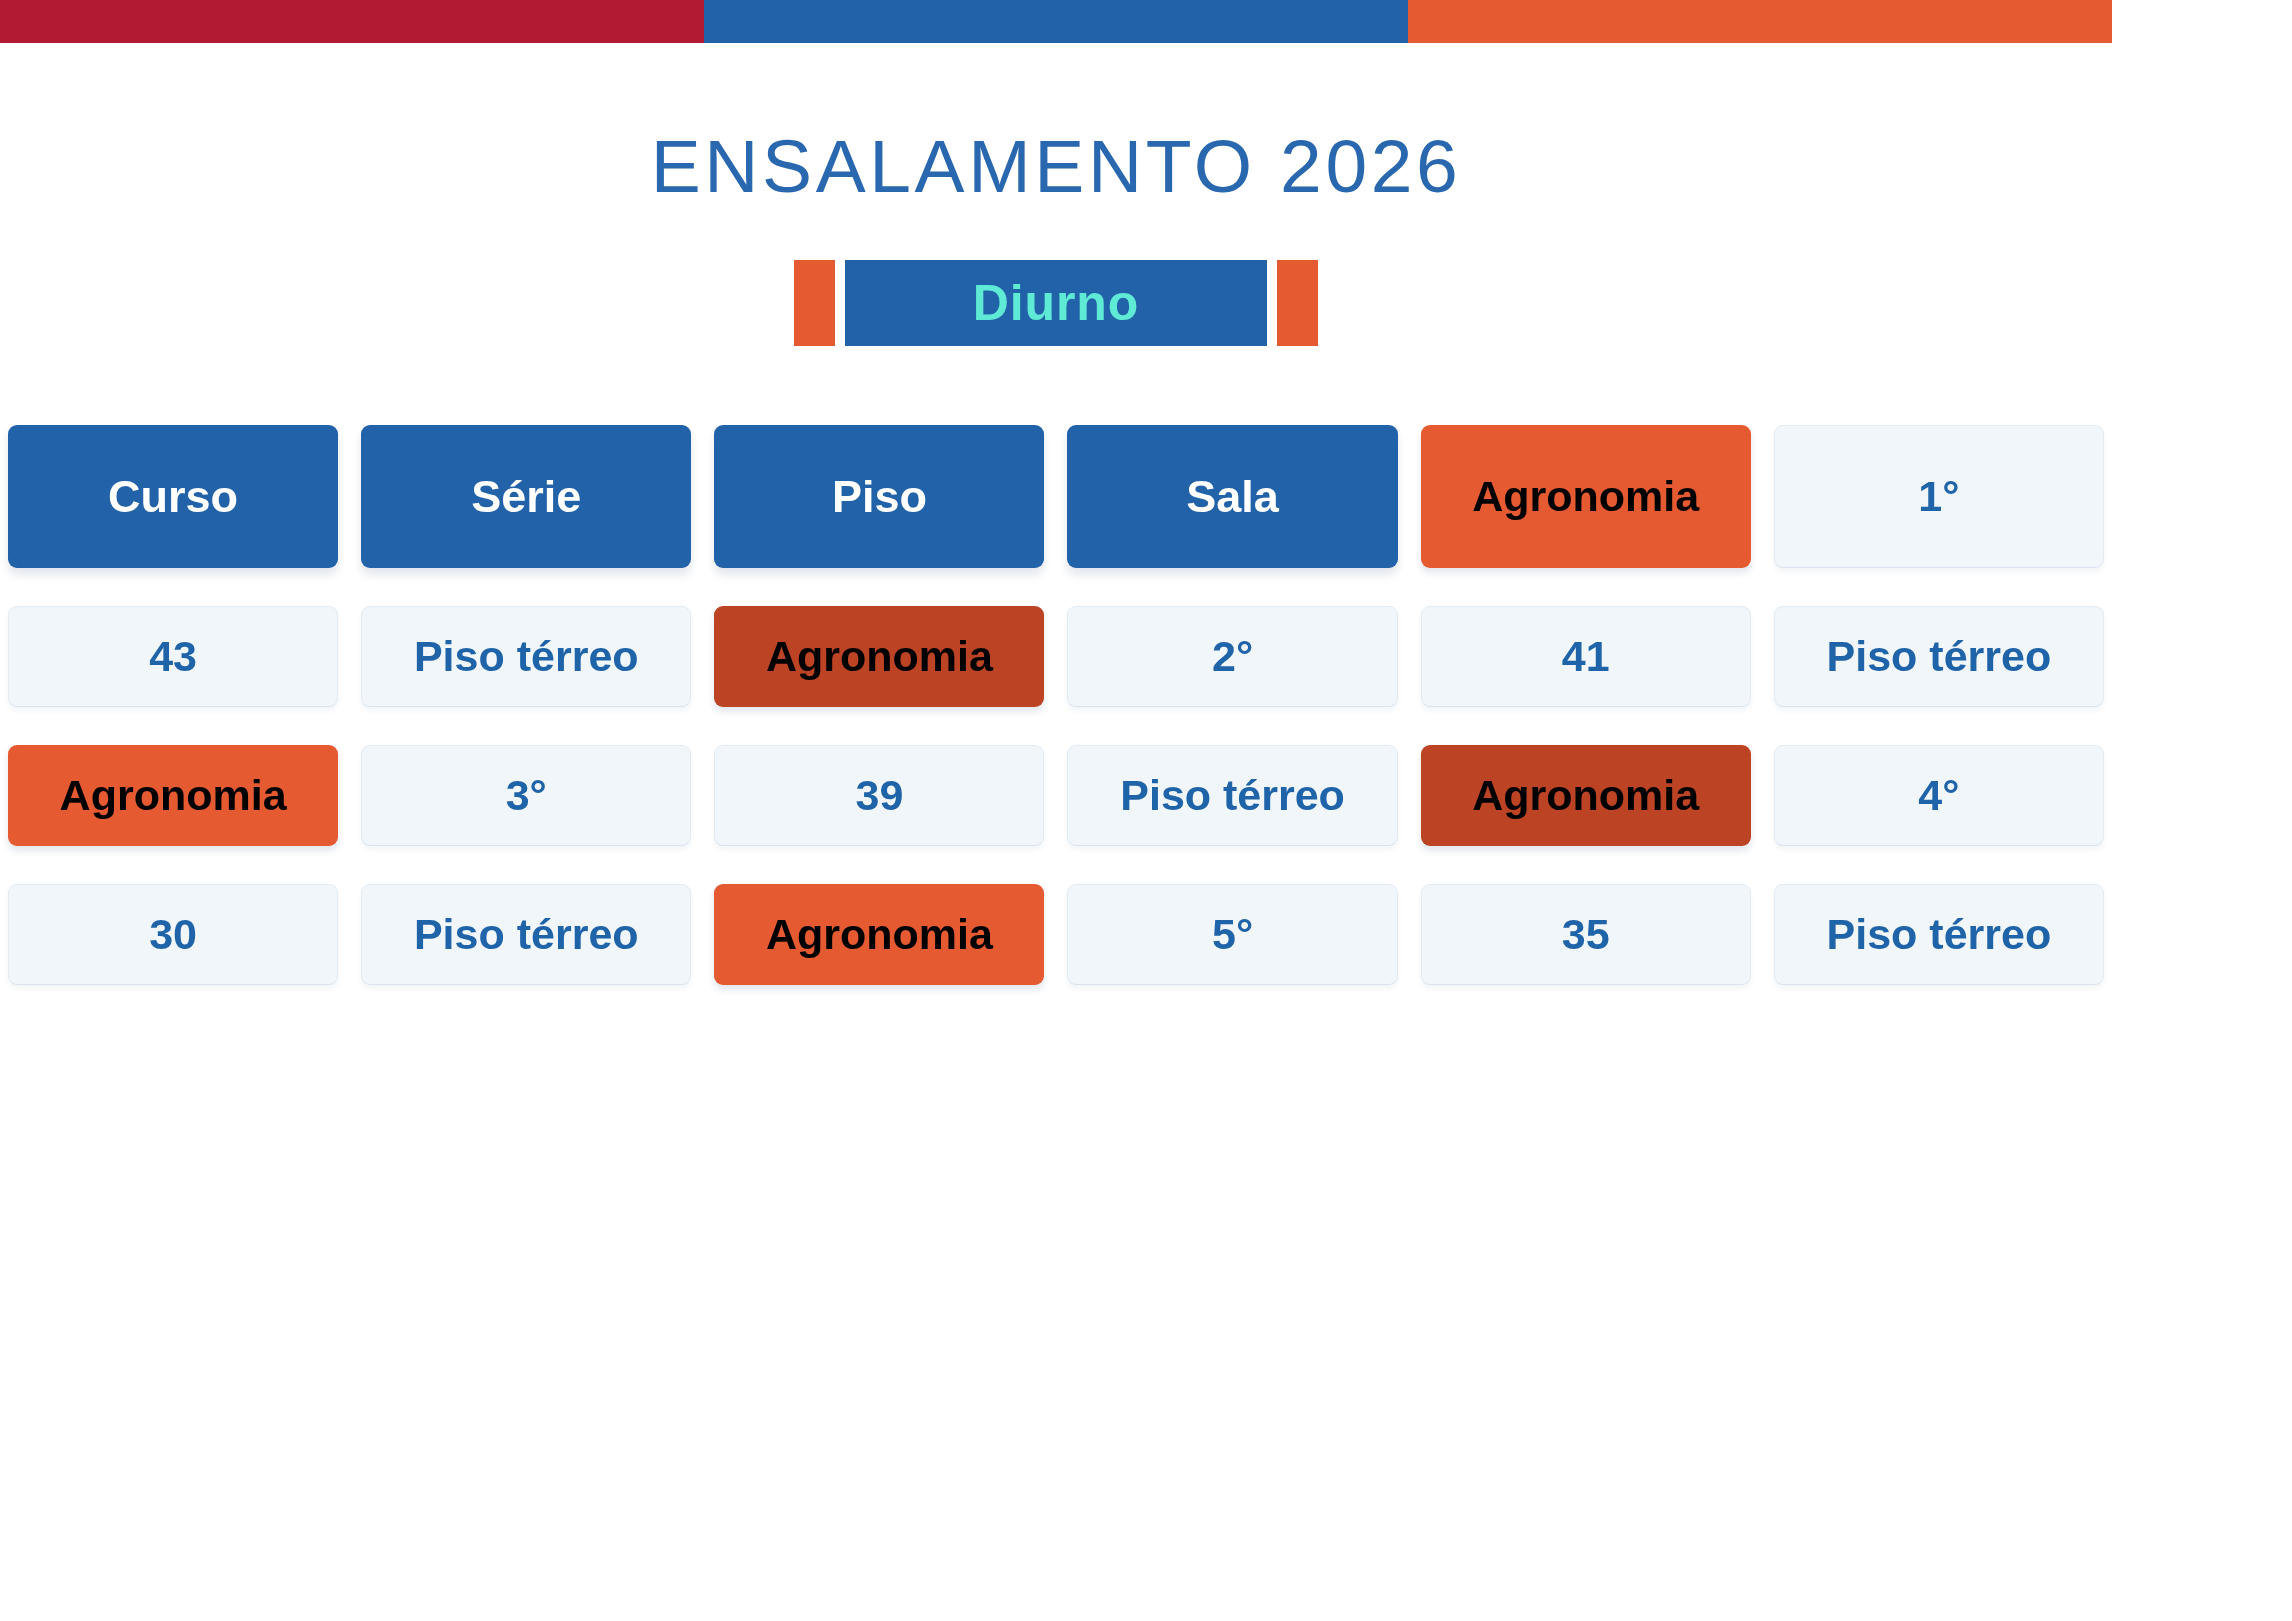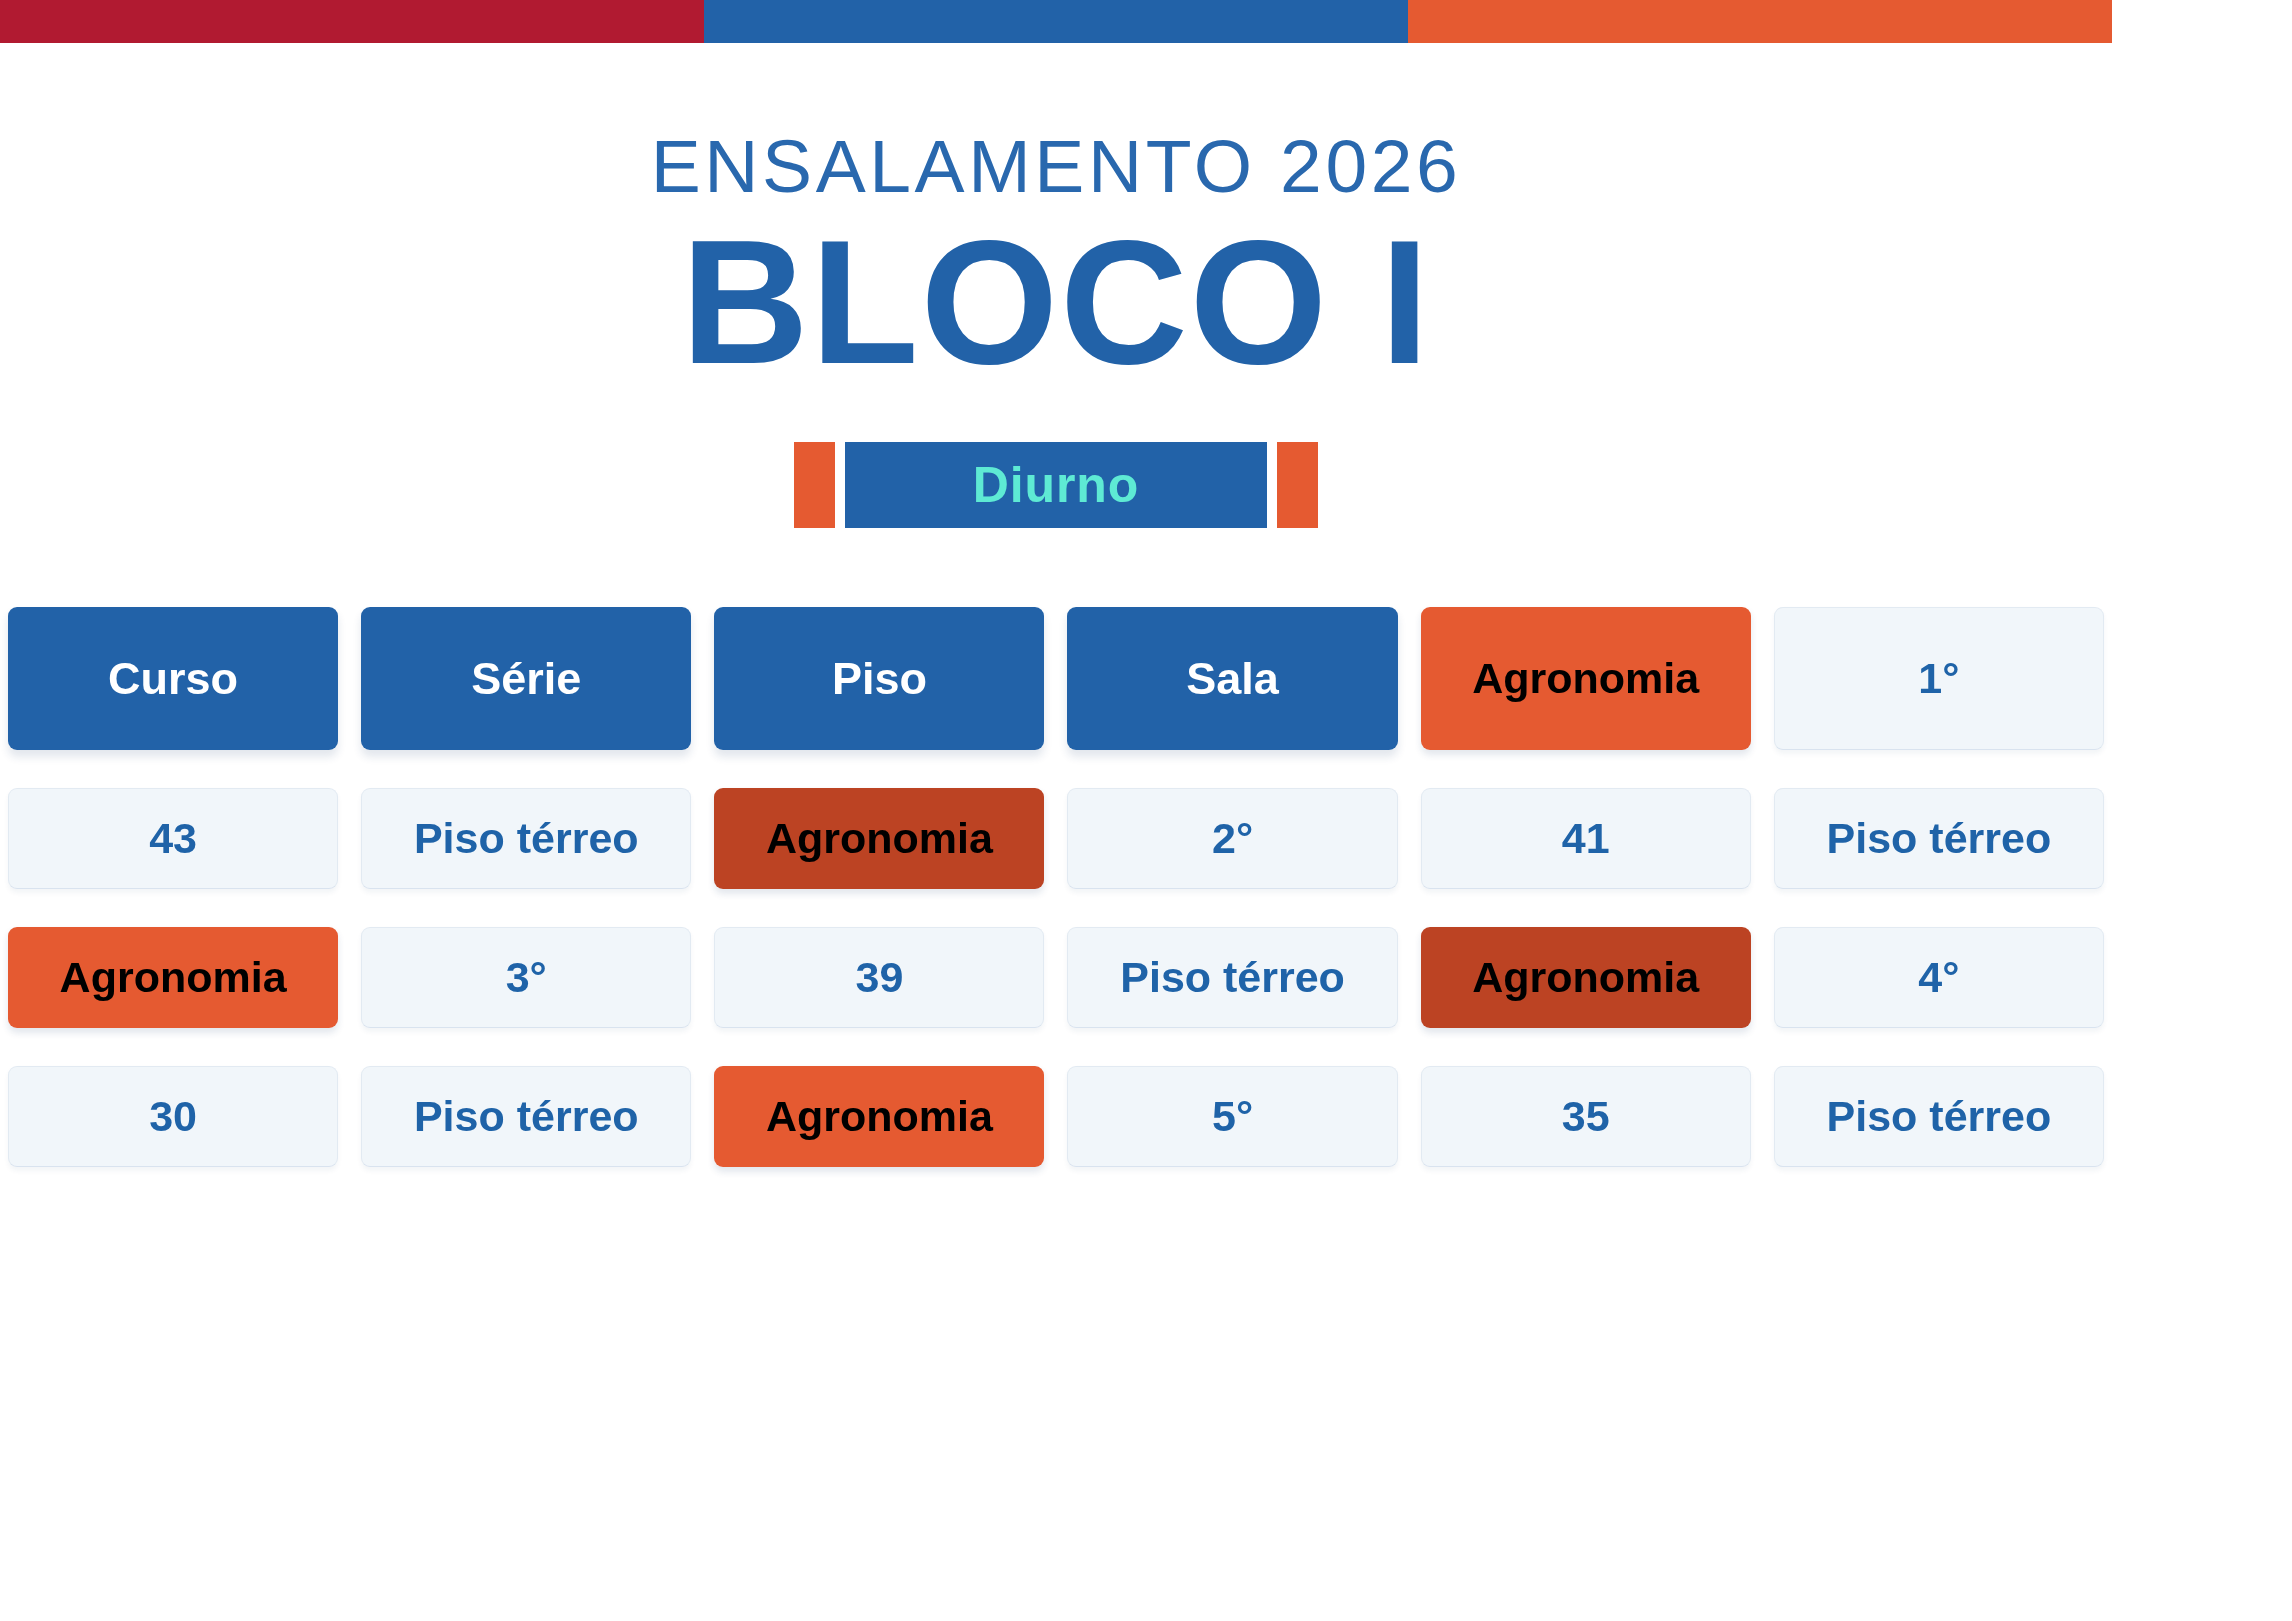--- a/index.html
+++ b/index.html
@@ -109,21 +109,20 @@
 <div class="canvas">
 
   <div class="topbar">
     <div class="seg seg-red"></div>
     <div class="seg seg-blue"></div>
     <div class="seg seg-orange"></div>
   </div>
 
   <div class="title-wrap">
     <div class="title-small">ENSALAMENTO 2026</div>
-    <div class="title-large">BLOCO I</div>
   </div>
 
   <div class="badge-row">
     <div class="badge-accent left"></div>
     <div class="badge-main">Diurno</div>
     <div class="badge-accent right"></div>
   </div>
 
   <div class="table" id="table">
     <div class="hcell">Curso</div>

